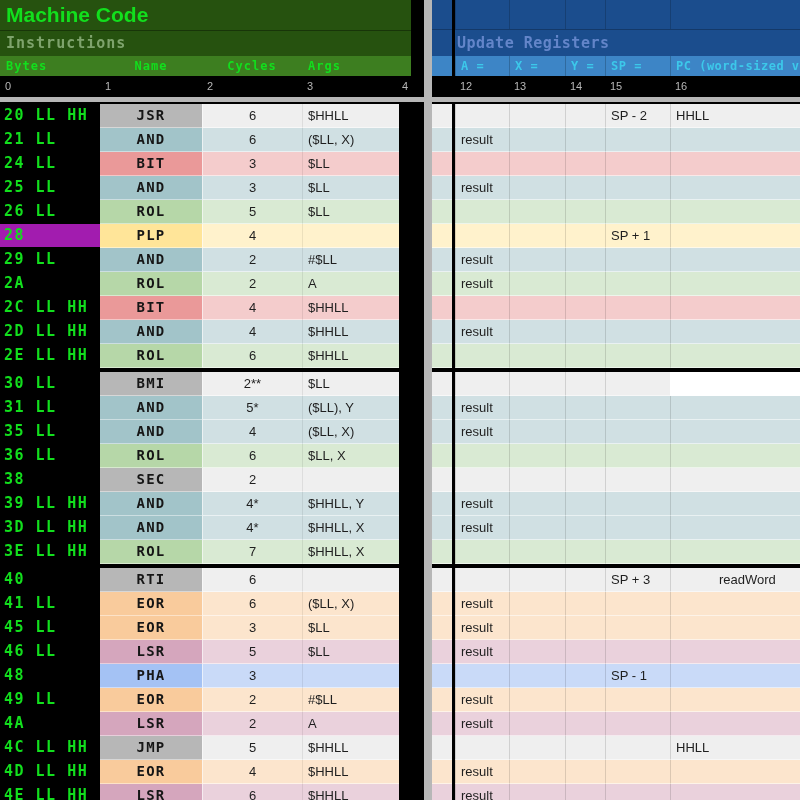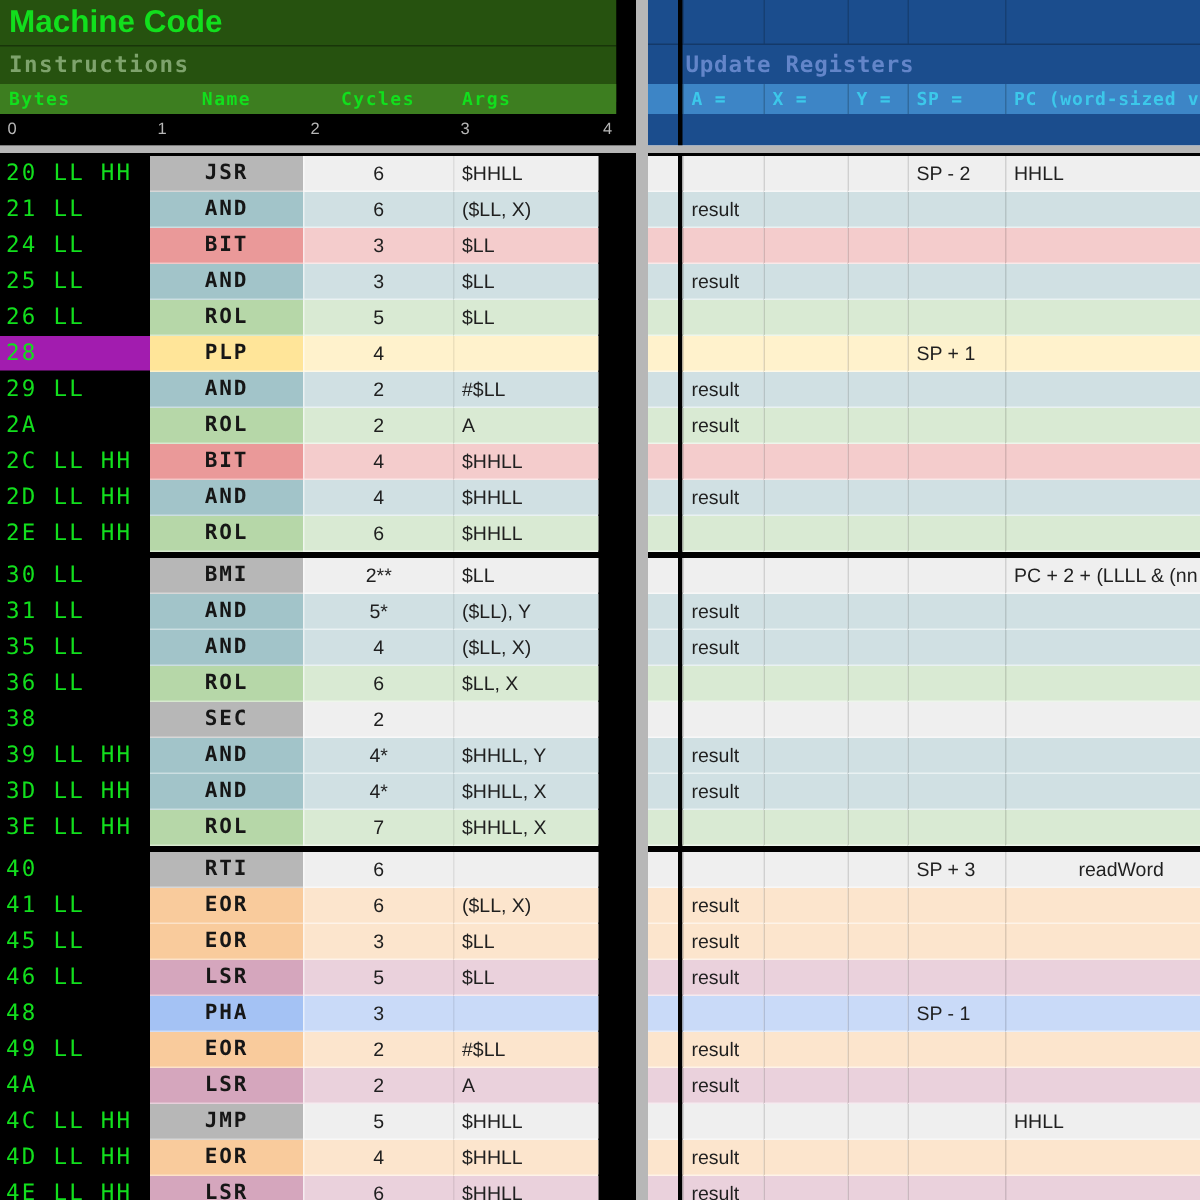--- a/index.html
+++ b/index.html
@@ -3,21 +3,21 @@
 <meta charset="utf-8">
 <style>
   html,body{margin:0;padding:0;background:#fff;}
   #sheet{position:absolute;left:0;top:0;width:800px;height:800px;overflow:hidden;background:#fff;
          font-family:"Liberation Sans",sans-serif;}
   
   .row{position:absolute;left:0;width:800px;height:24px;}
   .cell{position:absolute;top:0;height:24px;box-sizing:border-box;overflow:hidden;white-space:nowrap;
         border-bottom:1px solid rgba(255,255,255,.55);font-size:13px;color:#1f1f1f;line-height:23px;}
   .cell.bytes{background:#000;border-bottom:1px solid #000;font-family:"DejaVu Sans Mono",monospace;
-        font-weight:normal;color:#12df1d;font-size:15px;letter-spacing:1.5px;padding-left:4px;}
+        font-weight:bold;color:#12df1d;font-size:15px;letter-spacing:1.5px;padding-left:4px;}
   .cell.name{font-family:"DejaVu Sans Mono",monospace;font-weight:bold;text-align:center;
         font-size:14px;letter-spacing:1.2px;color:#161616;border-bottom:1px solid rgba(255,255,255,.45);}
   .cell.cycles{text-align:center;border-left:1px solid rgba(255,255,255,.6);}
   .cell.args{padding-left:5px;border-left:1px solid rgba(0,0,0,.08);}
   .cell.blk{background:#000;border-bottom:1px solid #000;}
   .cell.vline{background:#000;border-bottom:1px solid #000;}
   .cell.reg{padding-left:5px;border-left:1px solid rgba(0,0,0,.13);}
   .sep{position:absolute;left:0;width:800px;height:4px;background:#000;z-index:6;}
   
   #lh{position:absolute;left:0;top:0;width:424px;height:97px;background:#000;}
@@ -221,21 +221,20 @@
         <div class="cell name" style="left: 100px; width: 102px; background: rgb(183, 183, 183);">BMI</div>
         <div class="cell cycles" style="left: 202px; width: 100px; background: rgb(239, 239, 239);">2**</div>
         <div class="cell args" style="left: 302px; width: 97px; background: rgb(239, 239, 239);">$LL</div>
         <div class="cell blk" style="left: 399px; width: 25px; background: rgb(0, 0, 0);"></div>
         <div class="cell strip" style="left: 432px; width: 20px; background: rgb(239, 239, 239);"></div>
         <div class="cell vline" style="left: 452px; width: 3px; background: rgb(0, 0, 0);"></div>
         <div class="cell reg" style="left: 455px; width: 54px; background: rgb(239, 239, 239);"></div>
         <div class="cell reg" style="left: 509px; width: 56px; background: rgb(239, 239, 239);"></div>
         <div class="cell reg" style="left: 565px; width: 40px; background: rgb(239, 239, 239);"></div>
         <div class="cell reg" style="left: 605px; width: 65px; background: rgb(239, 239, 239);"></div>
-        <div class="cell reg" style="left: 670px; width: 130px; background: rgb(239, 239, 239);">PC + 2 + (LLLL &amp; (nn</div>
       </div>
       <div class="row" style="top: 396px;">
         <div class="cell bytes" style="left: 0px; width: 100px; background: rgb(0, 0, 0);">31 LL</div>
         <div class="cell name" style="left: 100px; width: 102px; background: rgb(162, 196, 201);">AND</div>
         <div class="cell cycles" style="left: 202px; width: 100px; background: rgb(208, 224, 227);">5*</div>
         <div class="cell args" style="left: 302px; width: 97px; background: rgb(208, 224, 227);">($LL), Y</div>
         <div class="cell blk" style="left: 399px; width: 25px; background: rgb(0, 0, 0);"></div>
         <div class="cell strip" style="left: 432px; width: 20px; background: rgb(208, 224, 227);"></div>
         <div class="cell vline" style="left: 452px; width: 3px; background: rgb(0, 0, 0);"></div>
         <div class="cell reg" style="left: 455px; width: 54px; background: rgb(208, 224, 227);">result</div>
@@ -507,19 +506,27 @@
       <span>Update Registers</span>
     </div>
     <div class="rh-r3">
       <div style="width:23px;padding-left:0;"></div>
       <div style="width:54px;">A =</div>
       <div style="width:56px;">X =</div>
       <div style="width:40px;">Y =</div>
       <div style="width:65px;">SP =</div>
       <div style="width:130px;">PC (word-sized val</div>
     </div>
+    <div class="numrow">
+      <div style="width:23px;"></div>
+      <div style="width:54px;">12</div>
+      <div style="width:56px;">13</div>
+      <div style="width:40px;">14</div>
+      <div style="width:65px;">15</div>
+      <div style="width:130px;">16</div>
+    </div>
     <div class="rh-vline"></div>
   </div>
 
   <div id="band"></div>
   <div id="tborder"></div>
   <div id="vstrip"></div>
 </div>
 
 </body></html>

